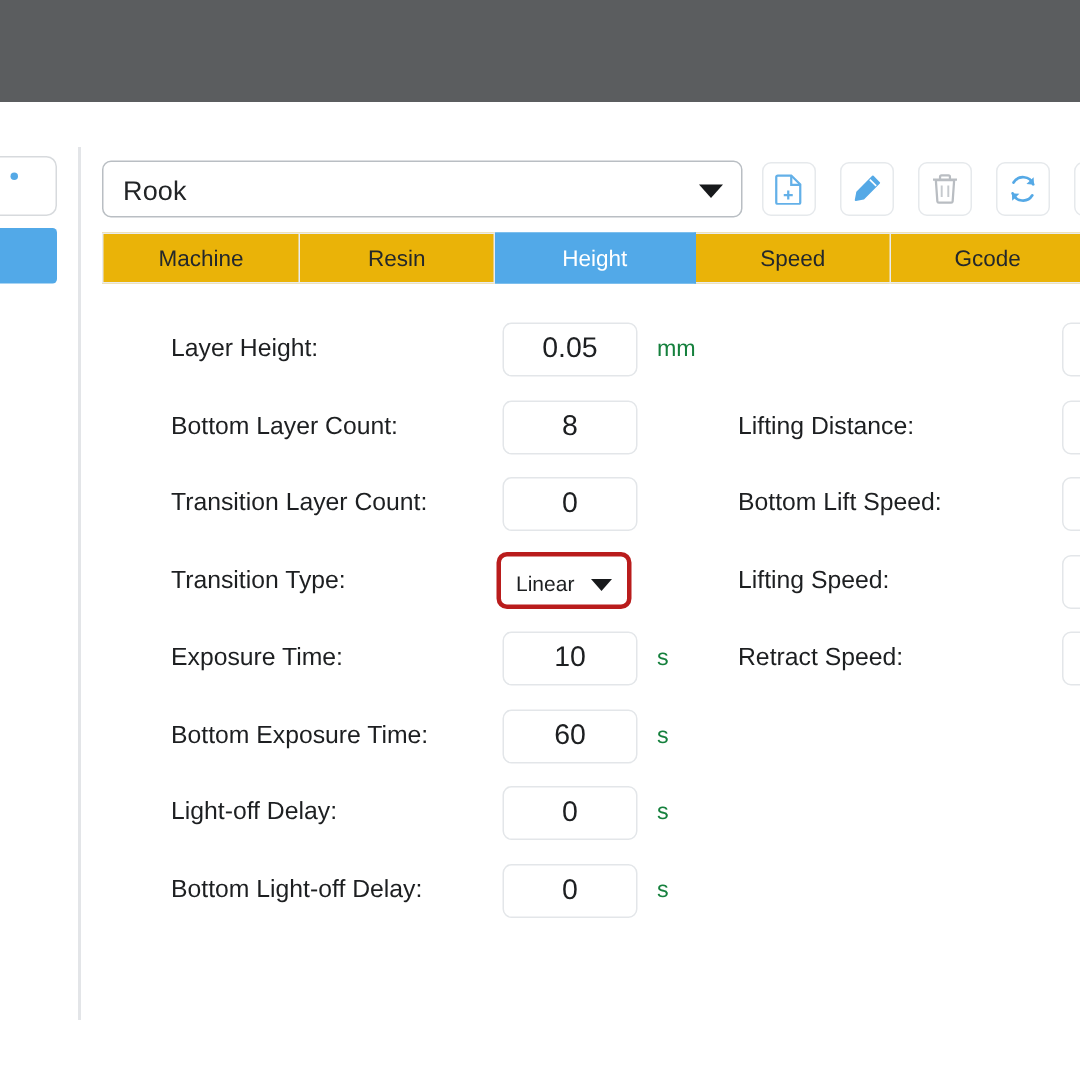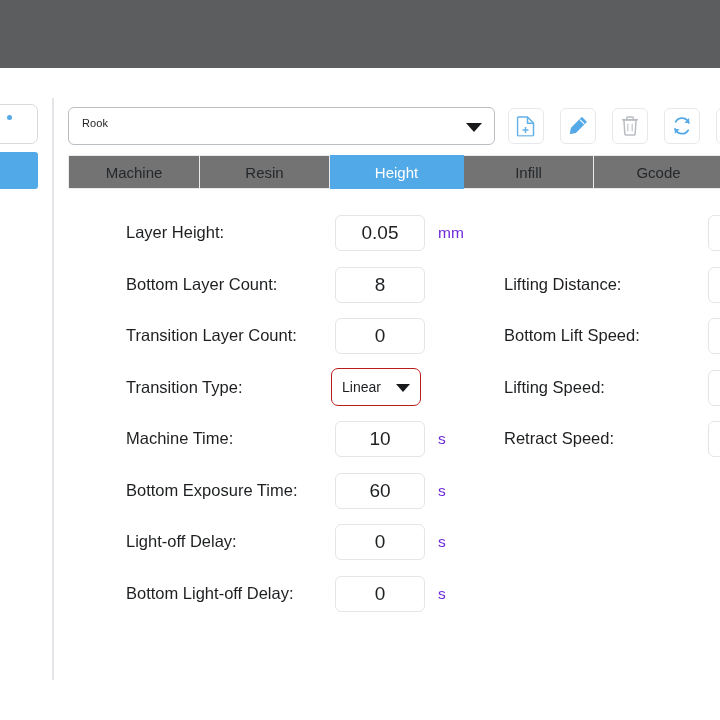--- a/index.html
+++ b/index.html
@@ -95,21 +95,21 @@
     height: 38px;
     box-sizing: border-box;
     background: #ffffff;
     border: 1px solid #b9bec3;
     border-radius: 6px;
   }
   .combo-label {
     position: absolute;
     left: 13px;
     top: 9px;
-    font-size: 11px;
+    font-size: 18px;
     color: #222426;
     letter-spacing: .1px;
   }
   .combo-caret {
     position: absolute;
     right: 12px;
     top: 15px;
     width: 0; height: 0;
     border-left: 8px solid transparent;
     border-right: 8px solid transparent;
@@ -132,21 +132,21 @@
   .tabs {
     position: absolute;
     left: 68px;
     top: 155px;
     height: 34px;
     display: flex;
   }
   .tab {
     height: 34px;
     box-sizing: border-box;
-    background: #737373;
+    background: #eab308;
     border: 1px solid #e9ecef;
     border-left: none;
     display: flex;
     align-items: center;
     justify-content: center;
     font-size: 15px;
     color: #24282b;
     white-space: nowrap;
   }
   .tab:first-child { border-left: 1px solid #e9ecef; }
@@ -174,21 +174,20 @@
     position: relative;
     height: 51.5px;
   }
   .field-label {
     position: absolute;
     left: 0;
     top: 8px;
     font-size: 16.5px;
     color: #1d1f21;
     white-space: nowrap;
-    margin-left: 12px;
   }
   .col-left .field-label  { left: 24px; }
   .col-right .field-label { left: 12px; }
 
   .field-input {
     position: absolute;
     top: 0;
     width: 90px;
     height: 36px;
     box-sizing: border-box;
@@ -205,32 +204,32 @@
     top: 6px;
     text-align: center;
     font-size: 19px;
     color: #1d1f21;
   }
   .field-unit {
     position: absolute;
     left: 348px;
     top: 9px;
     font-size: 15.5px;
-    color: #6d28d9;
+    color: #15803d;
   }
 
   .select-box {
     position: absolute;
     left: 241px;
     top: -2px;
     width: 90px;
     height: 38px;
     box-sizing: border-box;
     background: #ffffff;
-    border: 1px solid #b91c1c;
+    border: 3px solid #b91c1c;
     border-radius: 7px;
   }
   .select-text {
     position: absolute;
     left: 10px;
     top: 10px;
     font-size: 14px;
     color: #1d1f21;
   }
   .select-caret {
@@ -308,21 +307,21 @@
       <div class="tab" style="width: 132px;">
         <span>Machine</span>
       </div>
       <div class="tab" style="width: 130px;">
         <span>Resin</span>
       </div>
       <div class="tab active" style="width: 134px;">
         <span>Height</span>
       </div>
       <div class="tab" style="width: 130px;">
-        <span>Infill</span>
+        <span>Speed</span>
       </div>
       <div class="tab" style="width: 130px;">
         <span>Gcode</span>
       </div>
     </div>
 
   <div class="form">
     <div class="col col-left">
         <div class="field">
           <div class="field-label">Layer Height:</div>
@@ -344,21 +343,21 @@
           </div>
         </div>
         <div class="field">
           <div class="field-label">Transition Type:</div>
           <div class="select-box">
             <span class="select-text">Linear</span>
             <span class="select-caret"></span>
           </div>
         </div>
         <div class="field">
-          <div class="field-label">Machine Time:</div>
+          <div class="field-label">Exposure Time:</div>
           <div class="field-input">
             <span class="field-value">10</span>
           </div>
           <div class="field-unit">s</div>
         </div>
         <div class="field">
           <div class="field-label">Bottom Exposure Time:</div>
           <div class="field-input">
             <span class="field-value">60</span>
           </div>

